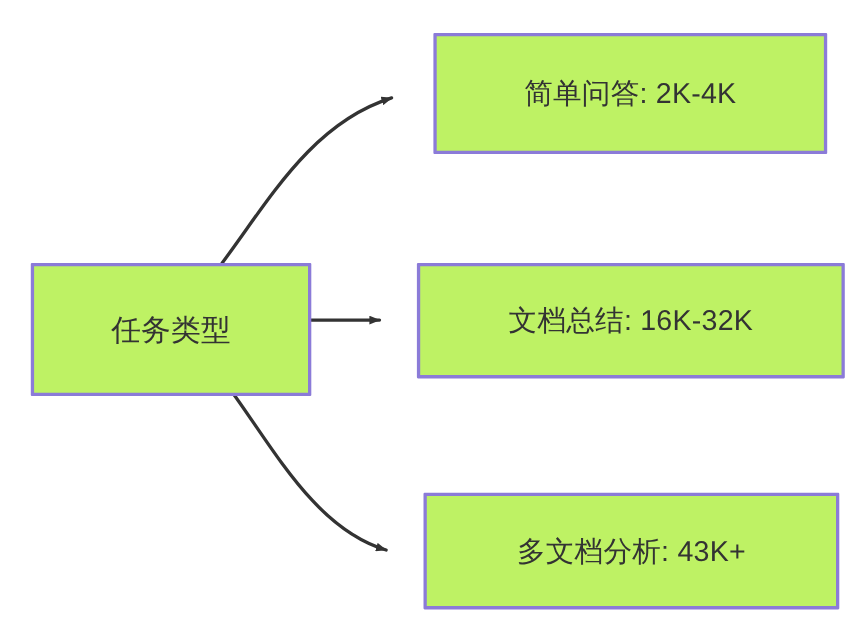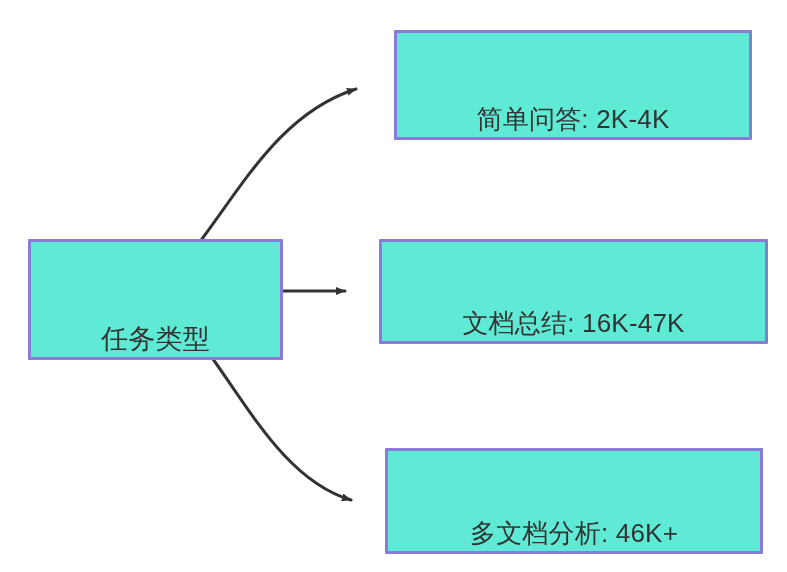--- a/index.html
+++ b/index.html
@@ -21,25 +21,25 @@
     position: absolute;
     left: 0;
     top: 0;
     width: 787px;
     height: 572px;
     pointer-events: none;
   }
   .node {
     position: absolute;
     box-sizing: border-box;
-    background: #5eead4;
+    background: #bef264;
     border: 3px solid #8b7bd8;
     border-radius: 1px;
     display: flex;
-    align-items: flex-end;
+    align-items: center;
     justify-content: center;
     color: #333333;
     white-space: nowrap;
   }
   .node-label {
     color: #333333;
     letter-spacing: 0.2px;
   }
   #node-root {
     left: 28px;
@@ -91,20 +91,20 @@
 
   <div class="node" id="node-root">
     <span class="node-label">任务类型</span>
   </div>
 
   <div class="node" id="node-simple-qa">
     <span class="node-label">简单问答: 2K-4K</span>
   </div>
 
   <div class="node" id="node-doc-summary">
-    <span class="node-label">文档总结: 16K-47K</span>
+    <span class="node-label">文档总结: 16K-32K</span>
   </div>
 
   <div class="node" id="node-multi-doc">
-    <span class="node-label">多文档分析: 46K+</span>
+    <span class="node-label">多文档分析: 43K+</span>
   </div>
 
 </div>
 
 </body></html>

